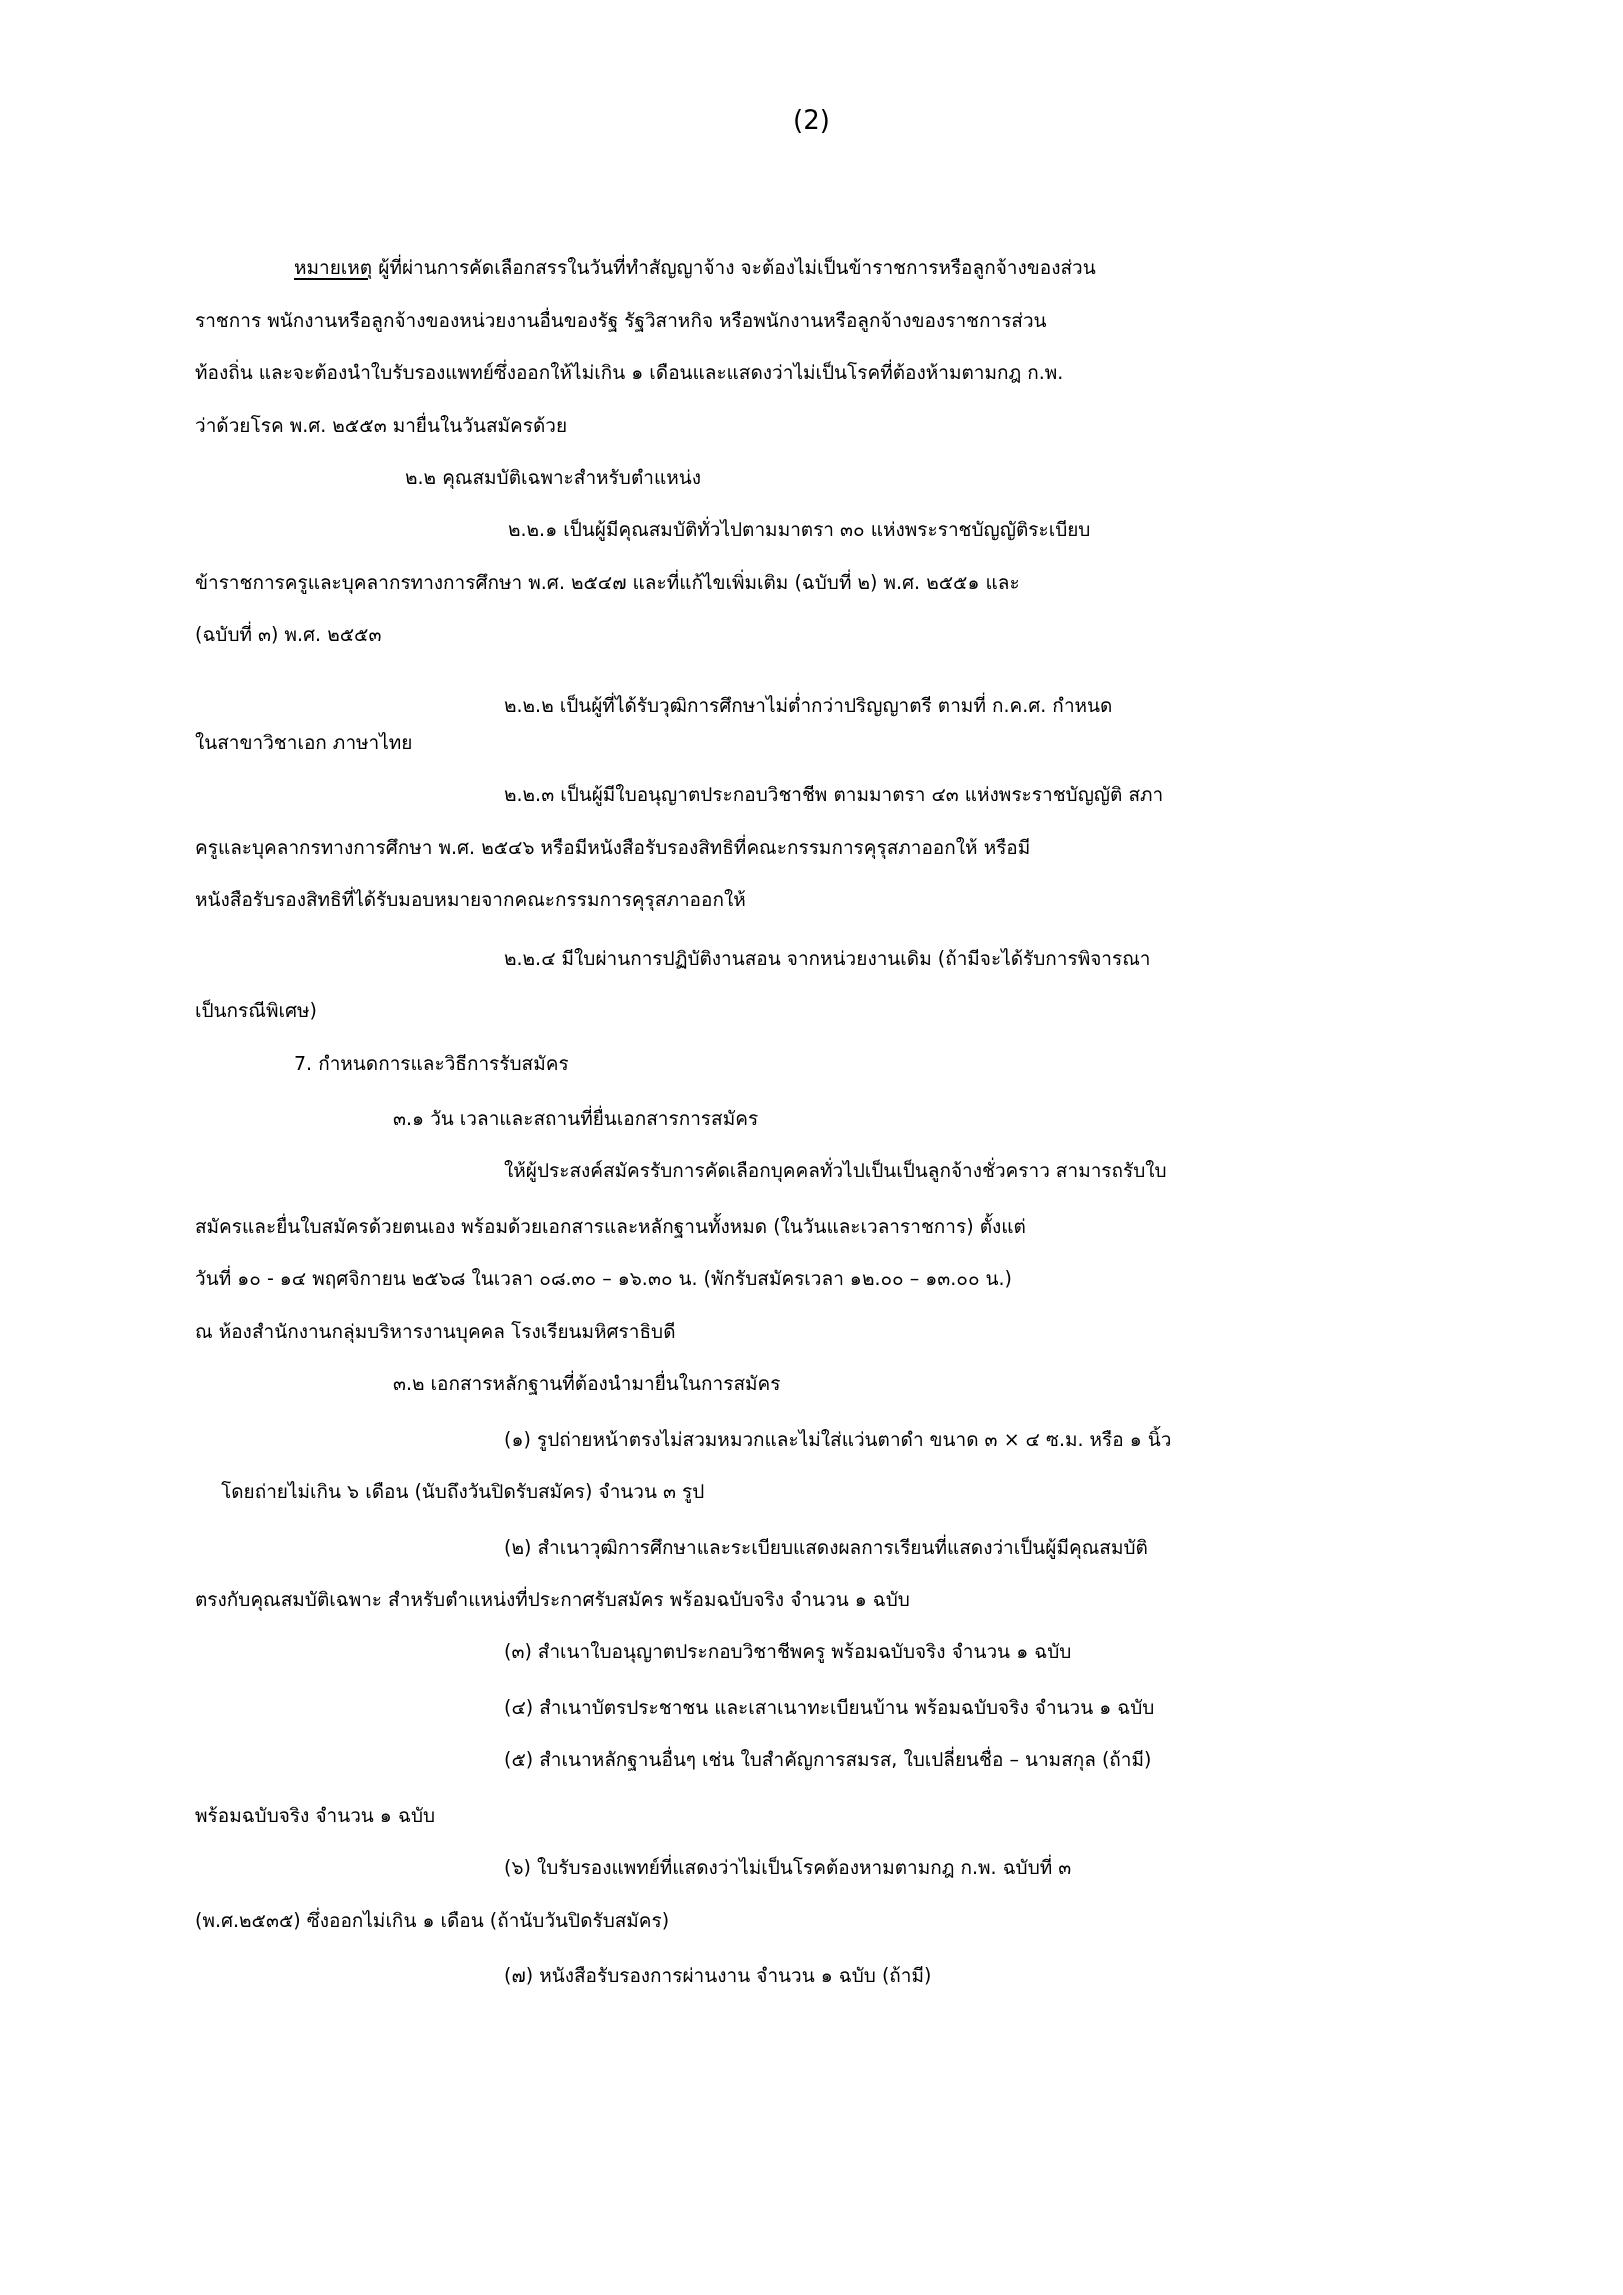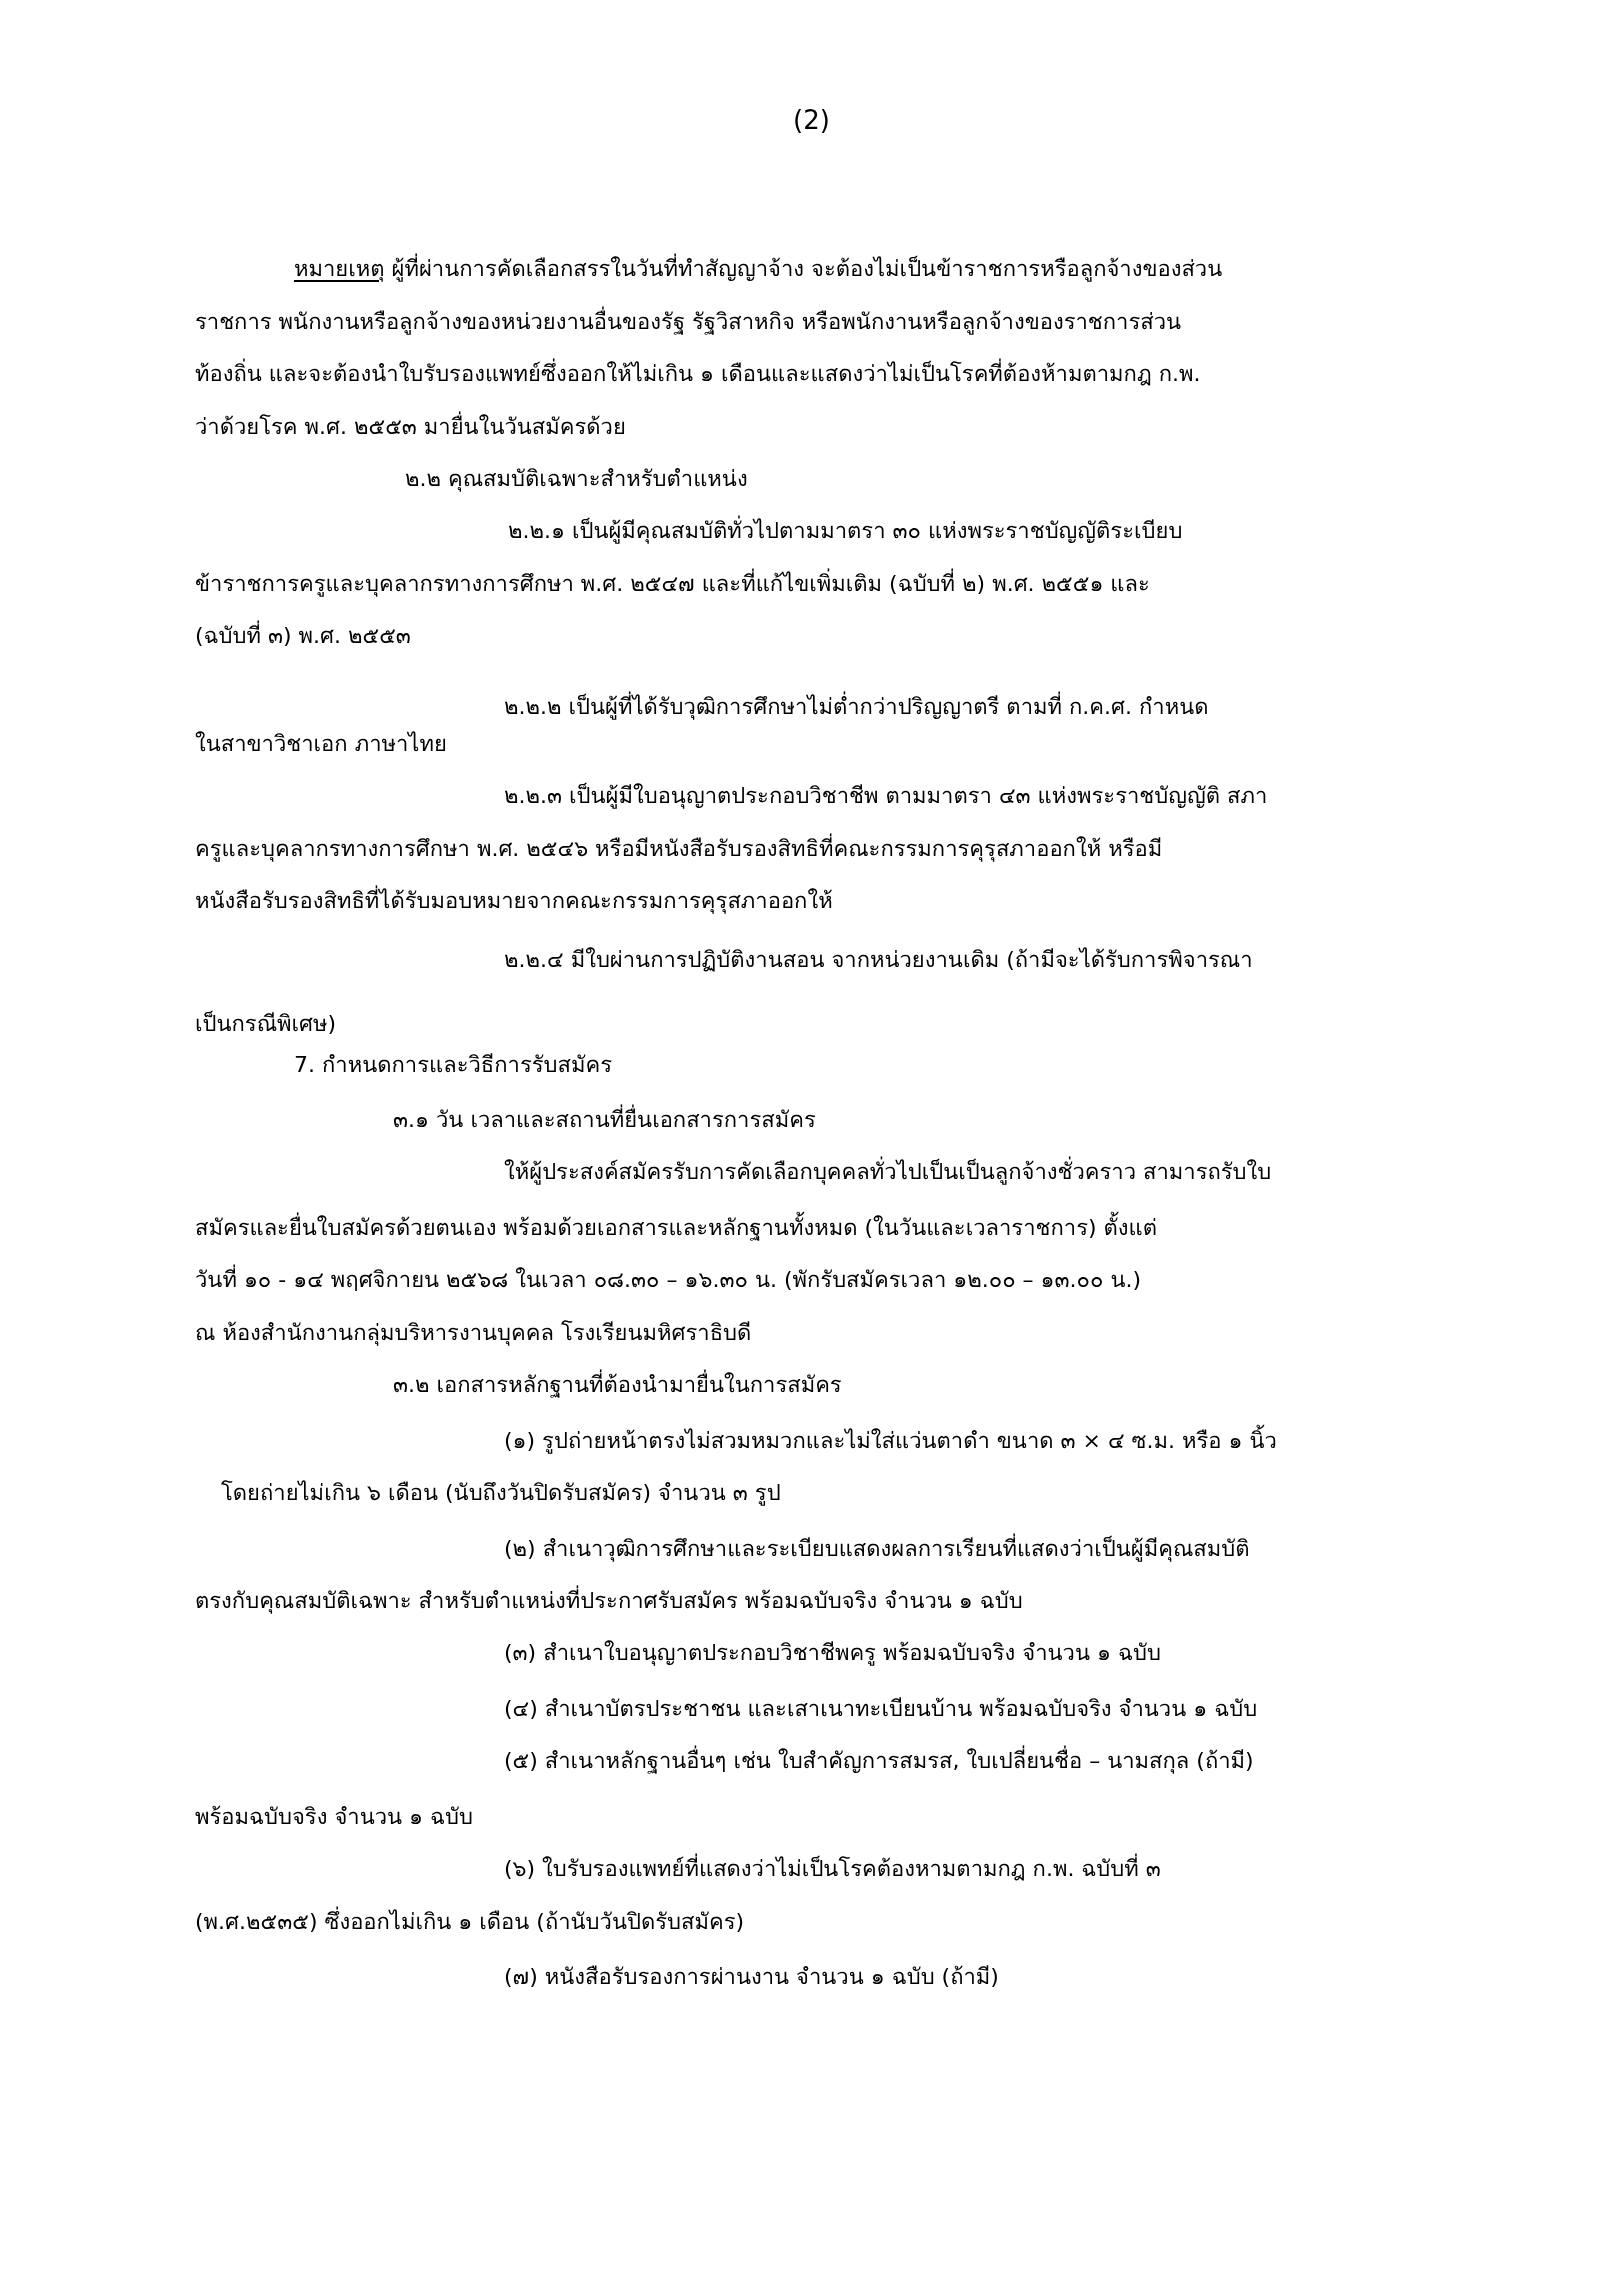--- a/index.html
+++ b/index.html
@@ -1,20 +1,20 @@
 <!DOCTYPE html>
 <html style="font-size:10.5px"><head>
 <meta charset="utf-8">
 <style>
   html, body { margin: 0; padding: 0; background: #ffffff; }
   body { width: 1623px; height: 2295px; position: relative; overflow: hidden;
          font-family: "DejaVu Sans", "Liberation Sans", sans-serif; color: #000; }
   .page-number { position: absolute; top: 105px; left: 0; width: 1623px; text-align: center;
                  font-size: 26px; }
-  .line { position: absolute; left: 195px; font-size: 22px; white-space: nowrap; line-height: 1; }
+  .line { position: absolute; left: 195px; font-size: 19px; white-space: nowrap; line-height: 1; }
   .u { text-decoration: underline; text-decoration-thickness: 2px; text-underline-offset: 3.9px; }
 </style>
 </head>
 <body>
 
 <div>
   <div class="page-number">(2)</div>
 
   <div class="line" style="top:258px; left:294px;">
     <span class="u">หมายเหตุ</span><span> ผู้ที่ผ่านการคัดเลือกสรรในวันที่ทำสัญญาจ้าง จะต้องไม่เป็นข้าราชการหรือลูกจ้างของส่วน</span>
@@ -29,21 +29,21 @@
   <div class="line" style="top:625px;">(ฉบับที่ ๓) พ.ศ. ๒๕๕๓</div>
 
   <div class="line" style="top:696px; left:504px;">๒.๒.๒ เป็นผู้ที่ได้รับวุฒิการศึกษาไม่ต่ำกว่าปริญญาตรี ตามที่ ก.ค.ศ. กำหนด</div>
   <div class="line" style="top:733px;">ในสาขาวิชาเอก ภาษาไทย</div>
 
   <div class="line" style="top:785px; left:504px;">๒.๒.๓ เป็นผู้มีใบอนุญาตประกอบวิชาชีพ ตามมาตรา ๔๓ แห่งพระราชบัญญัติ สภา</div>
   <div class="line" style="top:838px;">ครูและบุคลากรทางการศึกษา พ.ศ. ๒๕๔๖ หรือมีหนังสือรับรองสิทธิที่คณะกรรมการคุรุสภาออกให้ หรือมี</div>
   <div class="line" style="top:890px;">หนังสือรับรองสิทธิที่ได้รับมอบหมายจากคณะกรรมการคุรุสภาออกให้</div>
 
   <div class="line" style="top:949px; left:504px;">๒.๒.๔ มีใบผ่านการปฏิบัติงานสอน จากหน่วยงานเดิม (ถ้ามีจะได้รับการพิจารณา</div>
-  <div class="line" style="top:1001px;margin-top:12px;">เป็นกรณีพิเศษ)</div>
+  <div class="line" style="top:1001px;">เป็นกรณีพิเศษ)</div>
 
   <div class="line" style="top:1054px; left:294px;">7. กำหนดการและวิธีการรับสมัคร</div>
   <div class="line" style="top:1109px; left:393px;">๓.๑ วัน เวลาและสถานที่ยื่นเอกสารการสมัคร</div>
   <div class="line" style="top:1161px; left:504px;">ให้ผู้ประสงค์สมัครรับการคัดเลือกบุคคลทั่วไปเป็นเป็นลูกจ้างชั่วคราว สามารถรับใบ</div>
   <div class="line" style="top:1217px;">สมัครและยื่นใบสมัครด้วยตนเอง พร้อมด้วยเอกสารและหลักฐานทั้งหมด (ในวันและเวลาราชการ) ตั้งแต่</div>
   <div class="line" style="top:1269px;">วันที่ ๑๐ - ๑๔ พฤศจิกายน ๒๕๖๘ ในเวลา ๐๘.๓๐ – ๑๖.๓๐ น. (พักรับสมัครเวลา ๑๒.๐๐ – ๑๓.๐๐ น.)</div>
   <div class="line" style="top:1322px;">ณ ห้องสำนักงานกลุ่มบริหารงานบุคคล โรงเรียนมหิศราธิบดี</div>
 
   <div class="line" style="top:1374px; left:393px;">๓.๒ เอกสารหลักฐานที่ต้องนำมายื่นในการสมัคร</div>
   <div class="line" style="top:1430px; left:504px;">(๑) รูปถ่ายหน้าตรงไม่สวมหมวกและไม่ใส่แว่นตาดำ ขนาด ๓ × ๔ ซ.ม. หรือ ๑ นิ้ว</div>

